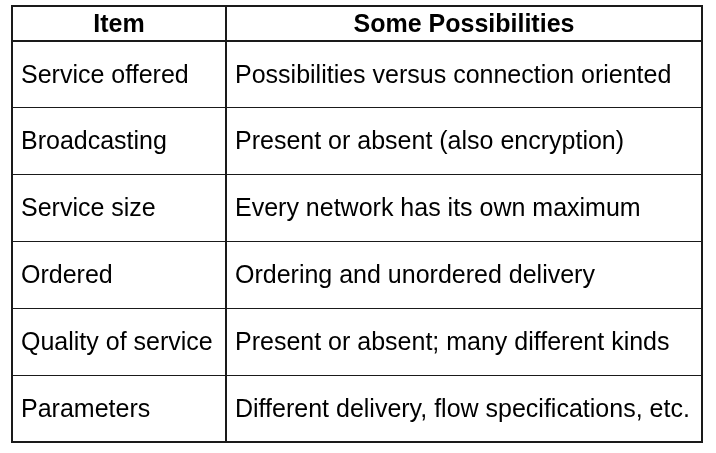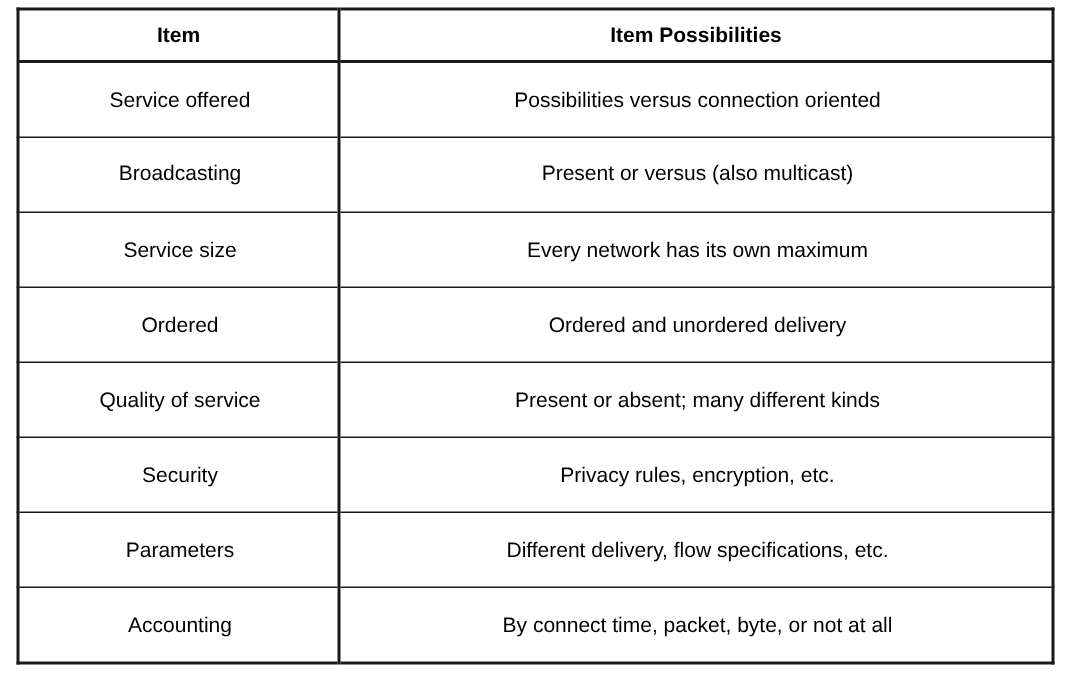--- a/index.html
+++ b/index.html
@@ -41,39 +41,39 @@
     box-sizing: border-box;
   }
 
   table.possibilities col.col-item   { width: 214px; }
   table.possibilities col.col-poss   { width: 476px; }
 
   table.possibilities th,
   table.possibilities td {
     border: 1px solid #1a1a1a;
     color: #000000;
-    font-size: 14px;
+    font-size: 25px;
     line-height: 1.1;
     height: 35px;
     box-sizing: border-box;
     white-space: nowrap;
     overflow: hidden;
   }
 
   table.possibilities thead th {
     font-weight: bold;
     text-align: center;
     vertical-align: middle;
     border-bottom: 2px solid #1a1a1a;
     padding: 0 6px;
   }
 
   table.possibilities tbody td {
     font-weight: normal;
-    text-align: center;
+    text-align: left;
     vertical-align: middle;
     padding: 0 6px 0 8px;
     border-radius: 16px;
   }
 
   table.possibilities tbody td.cell-item {
     border-right: 2px solid #1a1a1a;
   }
   table.possibilities thead th.head-item {
     border-right: 2px solid #1a1a1a;
@@ -86,53 +86,45 @@
 
   <div class="table-wrap">
     <table class="possibilities">
       <colgroup>
         <col class="col-item">
         <col class="col-poss">
       </colgroup>
       <thead>
         <tr>
           <th class="head-item">Item</th>
-          <th class="head-poss">Item Possibilities</th>
+          <th class="head-poss">Some Possibilities</th>
         </tr>
       </thead>
       <tbody>
         <tr>
           <td class="cell-item">Service offered</td>
           <td class="cell-poss">Possibilities versus connection oriented</td>
         </tr>
         <tr>
           <td class="cell-item">Broadcasting</td>
-          <td class="cell-poss">Present or versus (also multicast)</td>
+          <td class="cell-poss">Present or absent (also encryption)</td>
         </tr>
         <tr>
           <td class="cell-item">Service size</td>
           <td class="cell-poss">Every network has its own maximum</td>
         </tr>
         <tr>
           <td class="cell-item">Ordered</td>
-          <td class="cell-poss">Ordered and unordered delivery</td>
+          <td class="cell-poss">Ordering and unordered delivery</td>
         </tr>
         <tr>
           <td class="cell-item">Quality of service</td>
           <td class="cell-poss">Present or absent; many different kinds</td>
         </tr>
         <tr>
-          <td class="cell-item">Security</td>
-          <td class="cell-poss">Privacy rules, encryption, etc.</td>
-        </tr>
-        <tr>
           <td class="cell-item">Parameters</td>
           <td class="cell-poss">Different delivery, flow specifications, etc.</td>
-        </tr>
-        <tr>
-          <td class="cell-item">Accounting</td>
-          <td class="cell-poss">By connect time, packet, byte, or not at all</td>
         </tr>
       </tbody>
     </table>
   </div>
 
 </div>
 
 </body></html>

